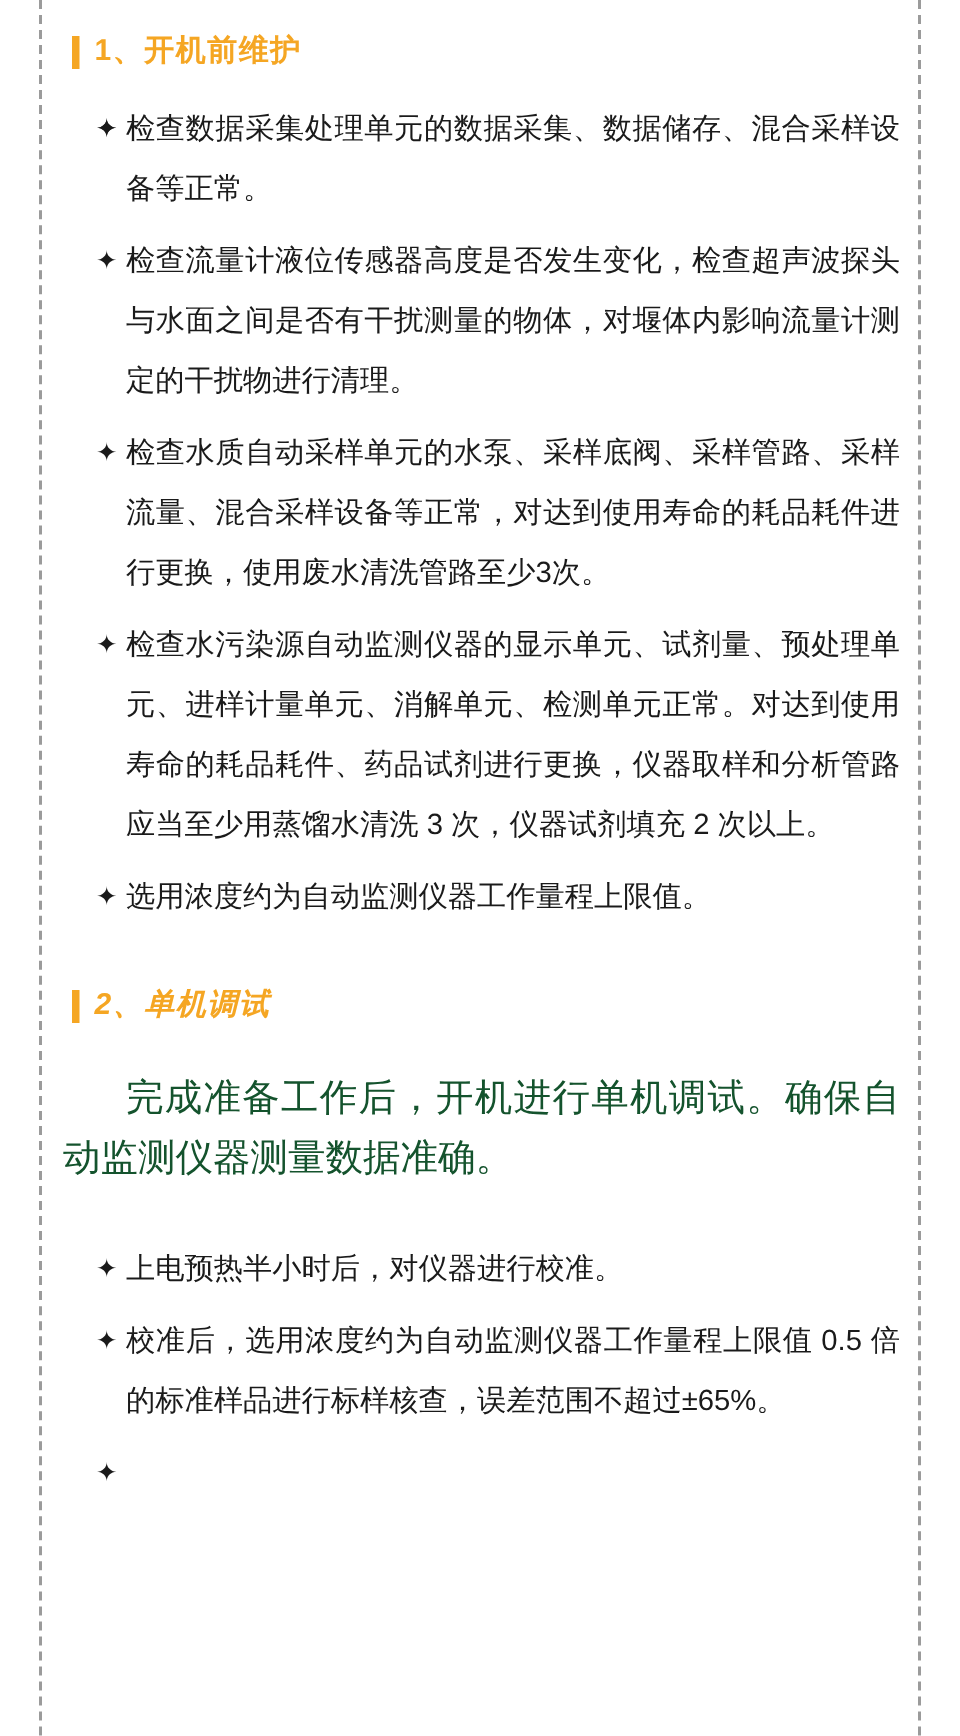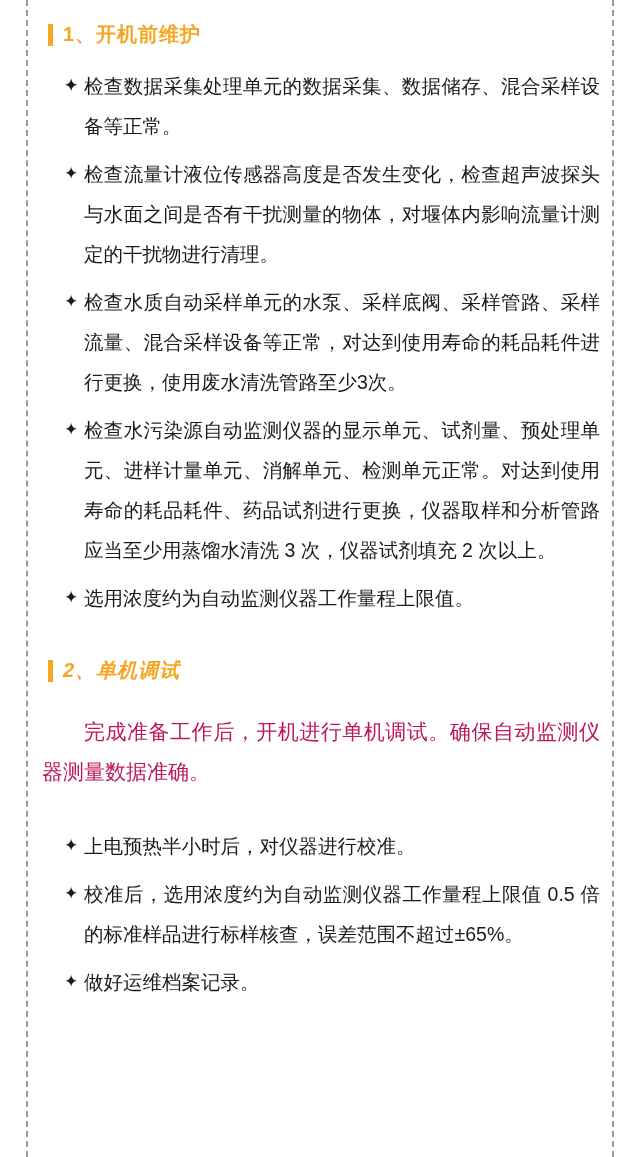--- a/index.html
+++ b/index.html
@@ -59,23 +59,23 @@
     font-size: 20px;
     font-weight: bold;
     color: #f5a623;
     letter-spacing: 1px;
     line-height: 24px;
   }
 
   .section-2 { margin-top: 40px; font-style: italic; }
 
   .para {
-    font-size: 21px;
+    font-size: 25px;
     line-height: 40px;
-    color: #be185d;
+    color: #14532d;
     text-align: justify;
     margin: 0 0 8px 0;
     text-indent: 0;
   }
   .para.indent {
     text-indent: 42px;
   }
   .bullet-para {
     font-size: 19.5px;
     line-height: 40px;
@@ -156,17 +156,16 @@
       <span>上电预热半小时后，对仪器进行校准。</span>
     </div>
 
     <div class="bullet-para">
       <span class="diamond">✦</span>
       <span>校准后，选用浓度约为自动监测仪器工作量程上限值 0.5 倍的标准样品进行标样核查，误差范围不超过±65%。</span>
     </div>
 
     <div class="bullet-para">
       <span class="diamond">✦</span>
-      <span>做好运维档案记录。</span>
     </div>
 
   </div>
 </div>
 
 </body></html>

